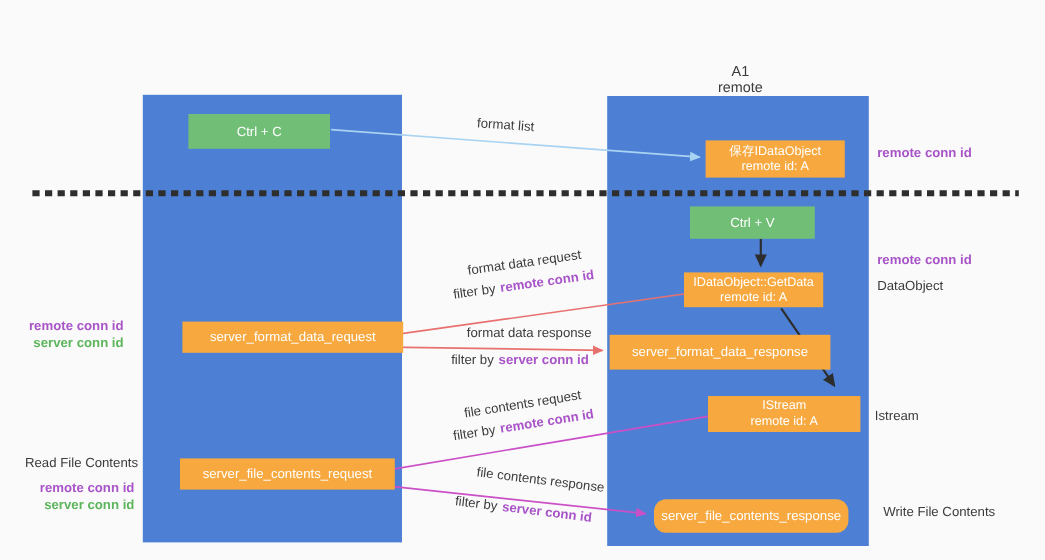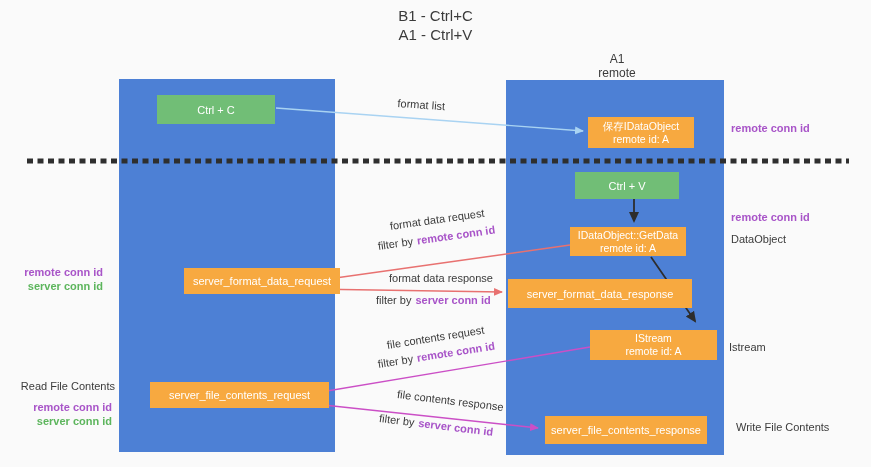--- a/index.html
+++ b/index.html
@@ -25,28 +25,28 @@
 
   .box { position:absolute; z-index:3; display:flex; flex-direction:column;
          align-items:center; justify-content:center; text-align:center;
          color:#fff; }
   .box-orange { background:#f7a940; }
   .box-green  { background:#71be76; }
   .one-line { font-size:11px; }
   .two-line { font-size:10.5px; line-height:13px; }
 
   .b-ctrl-c    { left:157px; top:95px;  width:118px; height:29px; }
-  .b-save      { left:588px; top:117px; width:106px; height:31px;justify-content:center; }
+  .b-save      { left:588px; top:117px; width:116px; height:31px;justify-content:center; }
   .b-ctrl-v    { left:575px; top:172px; width:104px; height:27px; }
   .b-getdata   { left:570px; top:227px; width:116px; height:29px; }
-  .b-fmt-req   { left:152px; top:268px; width:156px; height:26px;margin-left:32px; }
+  .b-fmt-req   { left:152px; top:268px; width:184px; height:26px; }
   .b-fmt-resp  { left:508px; top:279px; width:184px; height:29px; }
   .b-istream   { left:590px; top:330px; width:127px; height:30px; }
   .b-file-req  { left:150px; top:382px; width:179px; height:26px; }
-  .b-file-resp { left:545px; top:416px; width:162px; height:28px; }
+  .b-file-resp { left:545px; top:416px; width:162px; height:28px;border-radius:10px; }
 
   .alabel { position:absolute; z-index:4; font-size:11px; white-space:nowrap;
             color:#3b3b3b; transform-origin:left top; }
   .purple { color:#a854c8; font-weight:bold; }
   .green  { color:#5cb55c; font-weight:bold; }
   .fb { margin-right:4px; }
 
   .l-format-list { left:398px; top:97px;  transform:rotate(4deg); }
   .l-fdr1 { left:389px; top:220px; transform:rotate(-8deg); }
   .l-fdr2 { left:377px; top:240px; transform:rotate(-8deg); }
@@ -65,24 +65,20 @@
   .s-wfc { left:736px; top:421px; color:#3b3b3b; }
   .s-left1 { left:0; top:265px; width:103px; text-align:right; line-height:14px; }
   .s-rfc   { left:0; top:380px; width:115px; text-align:right; color:#3b3b3b; }
   .s-left2 { left:0; top:400px; width:112px; text-align:right; line-height:14px; }
 </style>
 </head>
 <body>
 
 <div class="canvas">
 
-  <div class="title">
-    <div>B1 - Ctrl+C</div>
-    <div>A1 - Ctrl+V</div>
-  </div>
 
   <div class="col-header hdr-right">
     <div>A1</div>
     <div>remote</div>
   </div>
 
   <div class="col col-left"></div>
   <div class="col col-right"></div>
 
   <svg class="layer-svg" width="871" height="467" viewBox="0 0 871 467">

